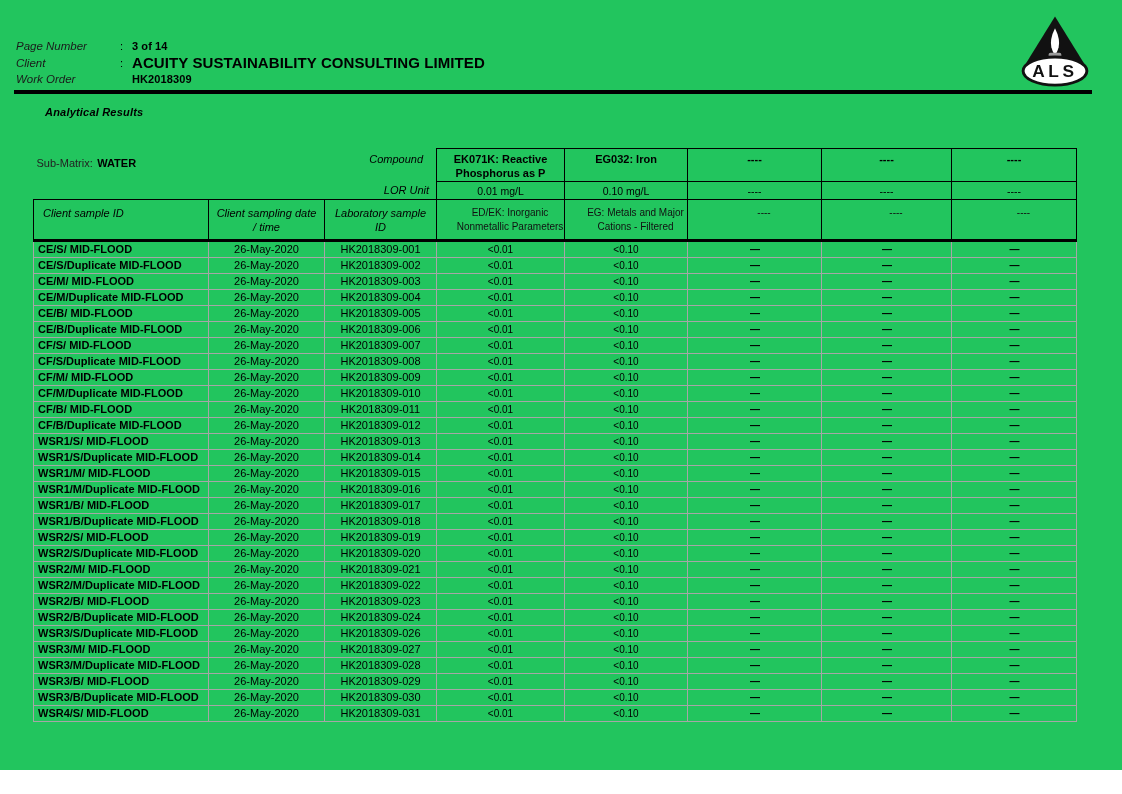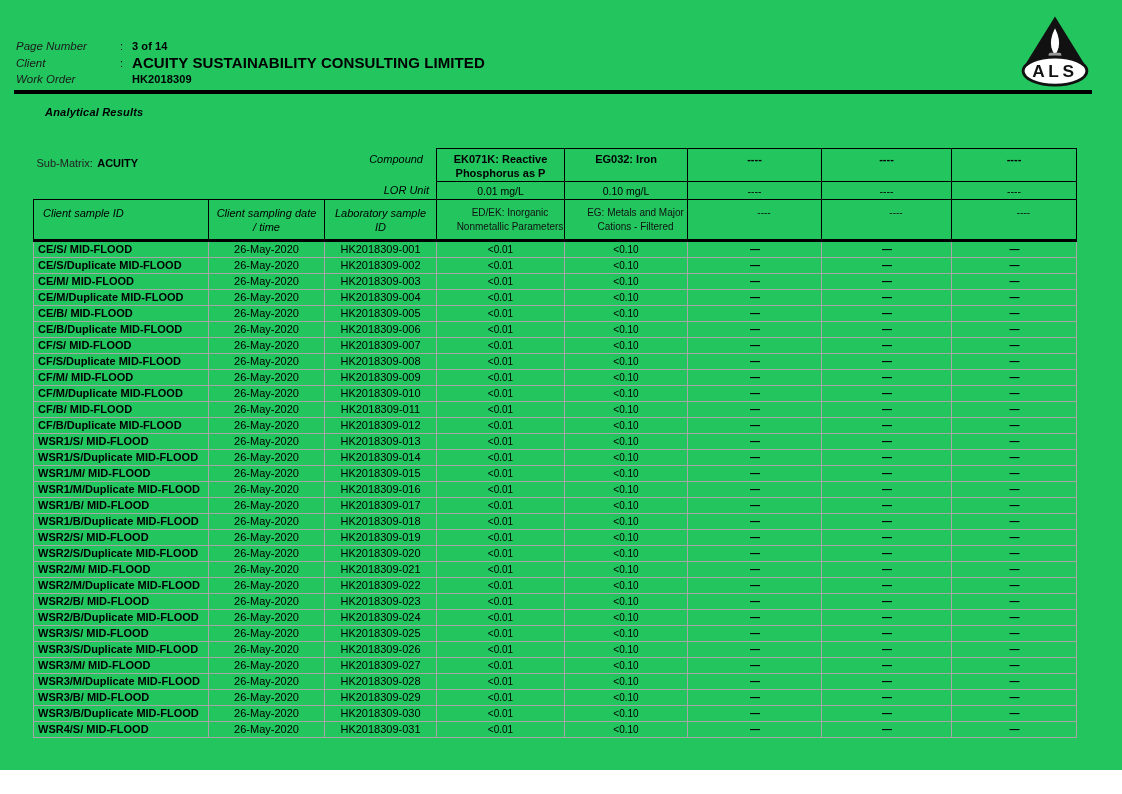--- a/index.html
+++ b/index.html
@@ -111,21 +111,21 @@
         <col style="width:130px">
           <col style="width:125px">
       </colgroup>
       <tbody>
 
         <tr class="rowA">
           <td class="free" colspan="3">
             <div class="submatrix-line">
               <span>
                 <span class="submatrix-label">Sub-Matrix:</span>
-                <span class="submatrix-value">ACUITY</span>
+                <span class="submatrix-value">WATER</span>
               </span>
               <span class="compound-label">Compound</span>
             </div>
           </td>
           <td class="boxed compound-cell">
             <div>EK071K: Reactive</div>
             <div>Phosphorus as P</div>
           </td>
           <td class="boxed compound-cell">
             <div>EG032: Iron</div>
@@ -419,30 +419,20 @@
             <td class="c-id">WSR2/B/Duplicate MID-FLOOD</td>
             <td class="c-date">26-May-2020</td>
             <td class="c-lab">HK2018309-024</td>
             <td class="c-val">&lt;0.01</td>
             <td class="c-val">&lt;0.10</td>
             <td class="c-dash">—</td>
             <td class="c-dash">—</td>
             <td class="c-dash">—</td>
           </tr>
           <tr class="data-row">
-            <td class="c-id">WSR3/S/ MID-FLOOD</td>
-            <td class="c-date">26-May-2020</td>
-            <td class="c-lab">HK2018309-025</td>
-            <td class="c-val">&lt;0.01</td>
-            <td class="c-val">&lt;0.10</td>
-            <td class="c-dash">—</td>
-            <td class="c-dash">—</td>
-            <td class="c-dash">—</td>
-          </tr>
-          <tr class="data-row">
             <td class="c-id">WSR3/S/Duplicate MID-FLOOD</td>
             <td class="c-date">26-May-2020</td>
             <td class="c-lab">HK2018309-026</td>
             <td class="c-val">&lt;0.01</td>
             <td class="c-val">&lt;0.10</td>
             <td class="c-dash">—</td>
             <td class="c-dash">—</td>
             <td class="c-dash">—</td>
           </tr>
           <tr class="data-row">

